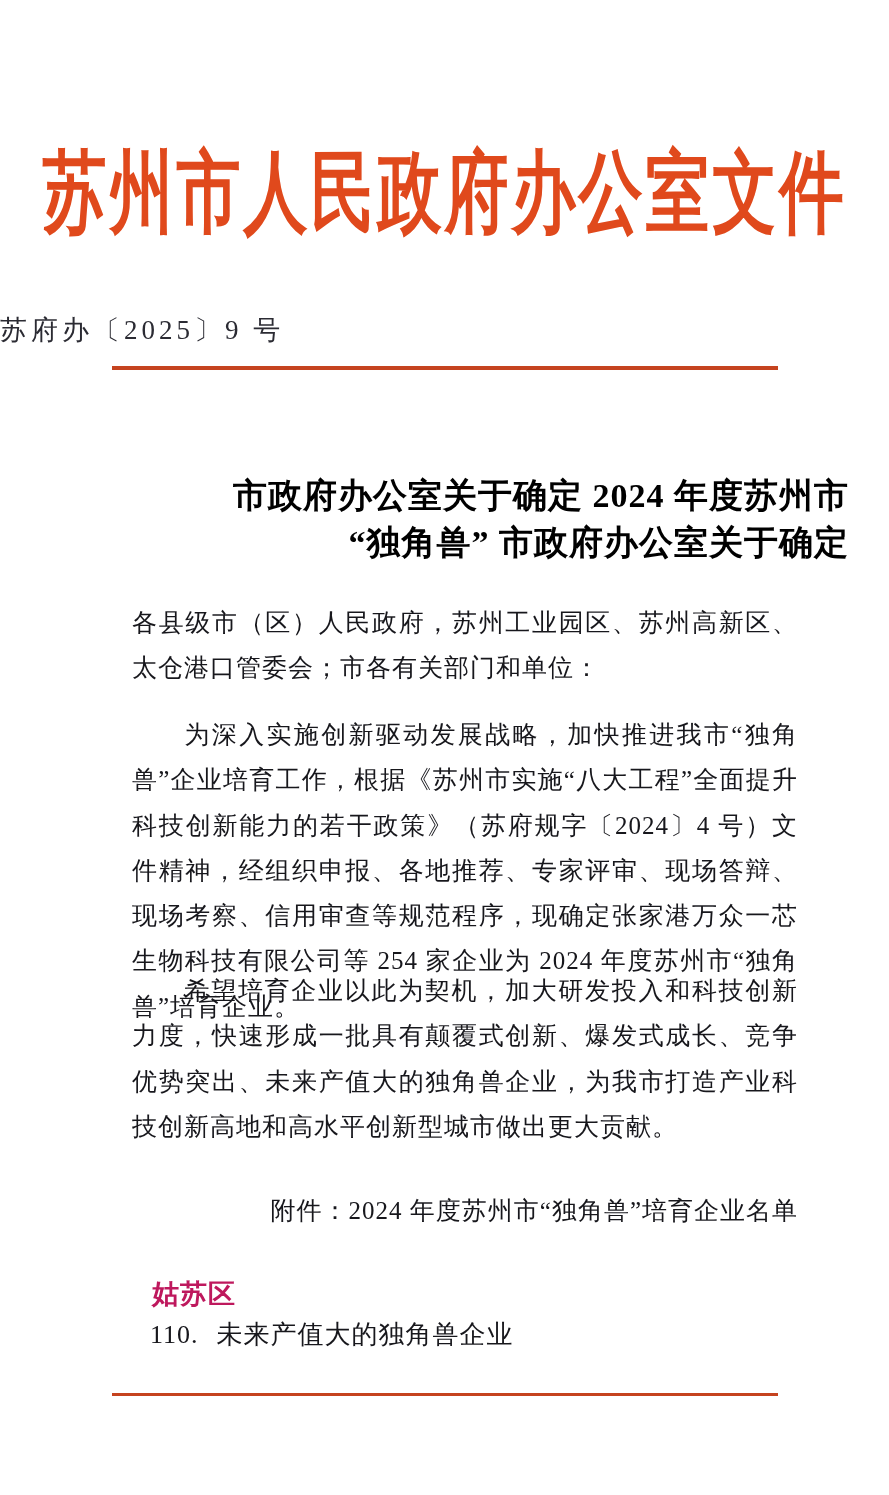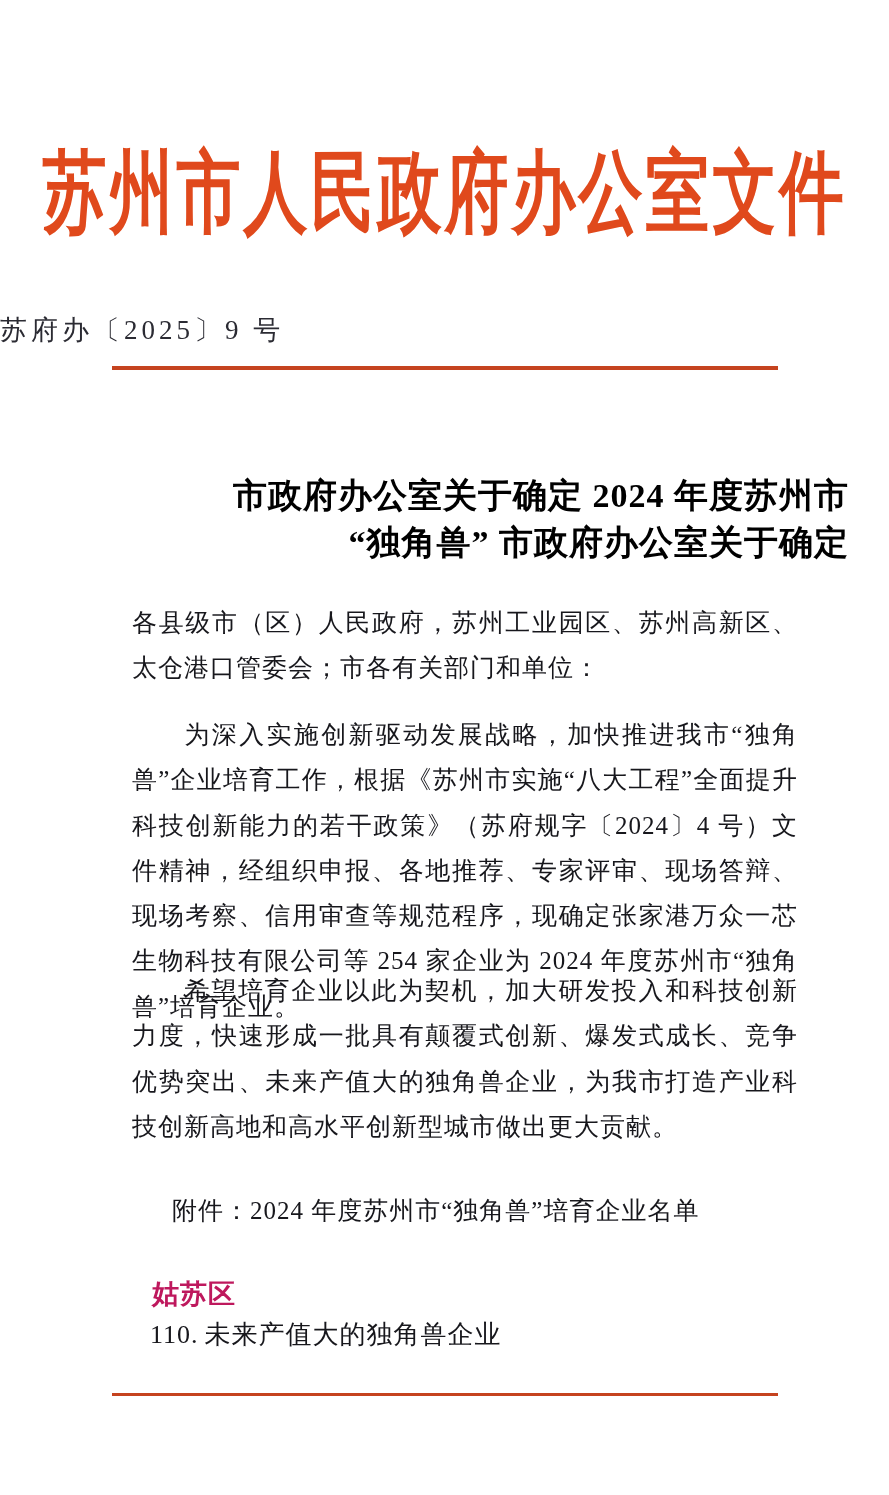--- a/index.html
+++ b/index.html
@@ -83,21 +83,21 @@
     color: #17171c;
     margin-left: 20px;
   }
   .salutation   { top: 600px; }
   .para-indent  { text-indent: 2.1em; }
   .paragraph-1  { top: 712px; }
   .paragraph-2  { top: 968px; }
   .attachment-line {
     top: 1188px;
     text-indent: 1.6em;
-    text-align: left;
+    text-align: right;
   }
 
   
   .district-heading {
     position: absolute;
     top: 1276px;
     left: 152px;
     font-size: 27px;
     font-weight: bold;
     letter-spacing: 1px;
@@ -107,21 +107,21 @@
   .company-row {
     position: absolute;
     top: 1317px;
     left: 150px;
     font-size: 26px;
     letter-spacing: 1px;
     color: #17171c;
   }
   .company-row .entry-number {
     display: inline-block;
-    margin-right: 6px;
+    margin-right: 18px;
   }
 </style>
 </head>
 <body>
 
 <div class="page">
 
   <div class="banner">苏州市人民政府办公室文件</div>
 
   <div class="doc-number">苏府办〔2025〕9 号</div>

